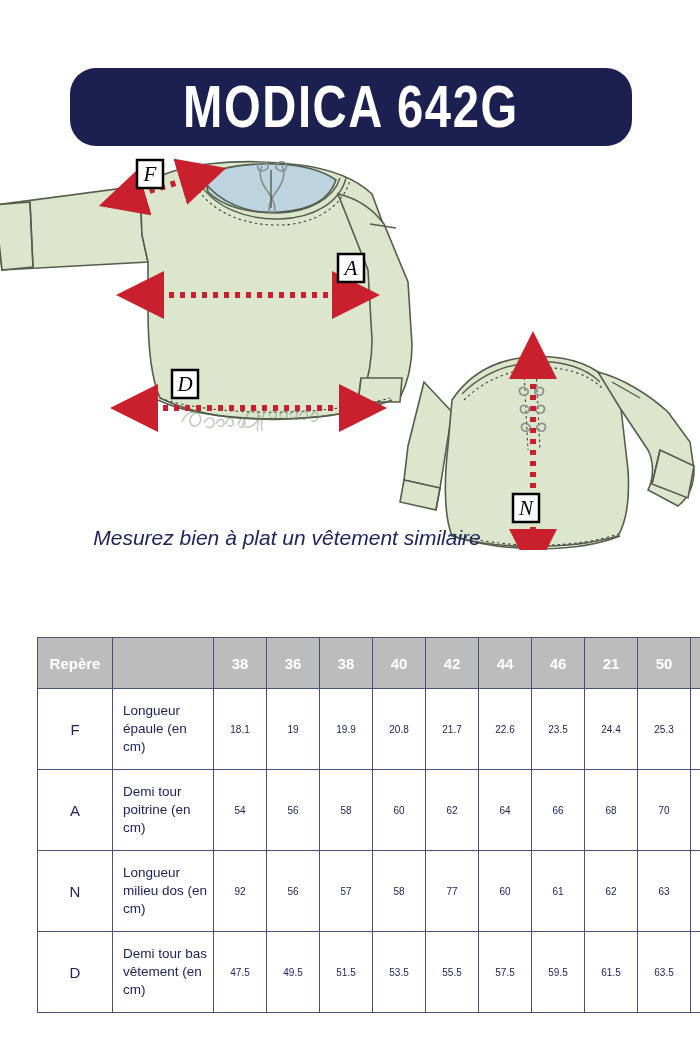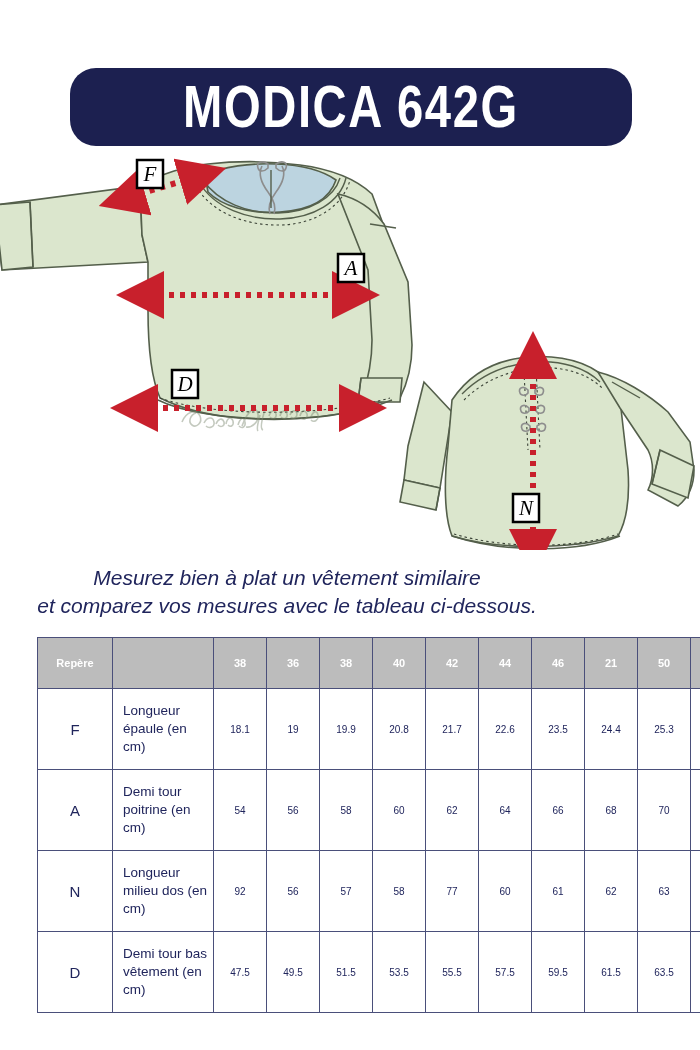--- a/index.html
+++ b/index.html
@@ -47,21 +47,21 @@
     top: 150px;
     width: 700px;
     height: 400px;
   }
   .illustration svg { display: block; }
 
   
   .instructions {
     position: absolute;
     left: 0;
-    top: 564px;
+    top: 524px;
     width: 574px;
     text-align: center;
     color: #20255c;
     font-family: "Liberation Sans Narrow", "Liberation Sans", sans-serif;
     font-style: italic;
     font-size: 21px;
     line-height: 28px;
   }
   .instructions span { display: block; white-space: nowrap; }
 
@@ -81,21 +81,21 @@
     font-family: "Liberation Sans Narrow", "Liberation Sans", sans-serif;
     font-size: 10px;
     text-align: center;
     vertical-align: middle;
     padding: 4px 3px;
   }
   .size-table thead th {
     background: #bcbcbc;
     color: #ffffff;
     font-weight: 700;
-    font-size: 11px;
+    font-size: 15px;
     height: 42px;
   }
   .size-table thead th.col-repere { width: 68px; }
   .size-table thead th.col-desc   { width: 94px; }
   .size-table thead th.col-size   { width: 46px; }
   .size-table tbody td { height: 72px; }
   .size-table tbody td.cell-desc {
     text-align: left;
     padding-left: 10px;
     padding-right: 4px;
@@ -273,21 +273,20 @@
     </g>
     <g>
       <rect x="513" y="344" width="26" height="28" fill="#ffffff" stroke="#000000" stroke-width="2.5"></rect>
       <text x="526" y="365" text-anchor="middle" font-family="Liberation Serif, serif" font-style="italic" font-size="21" fill="#000000">N</text>
     </g>
   </svg>
 </div>
 
 <div class="instructions">
   <span>Mesurez bien à plat un vêtement similaire</span>
-  <span>et comparez vos mesures avec le tableau ci-dessous.</span>
 </div>
 
 <table class="size-table">
   <thead>
     <tr>
       <th class="col-repere">Repère</th>
       <th class="col-desc"></th>
       <th class="col-size">38</th>
       <th class="col-size">36</th>
       <th class="col-size">38</th>

